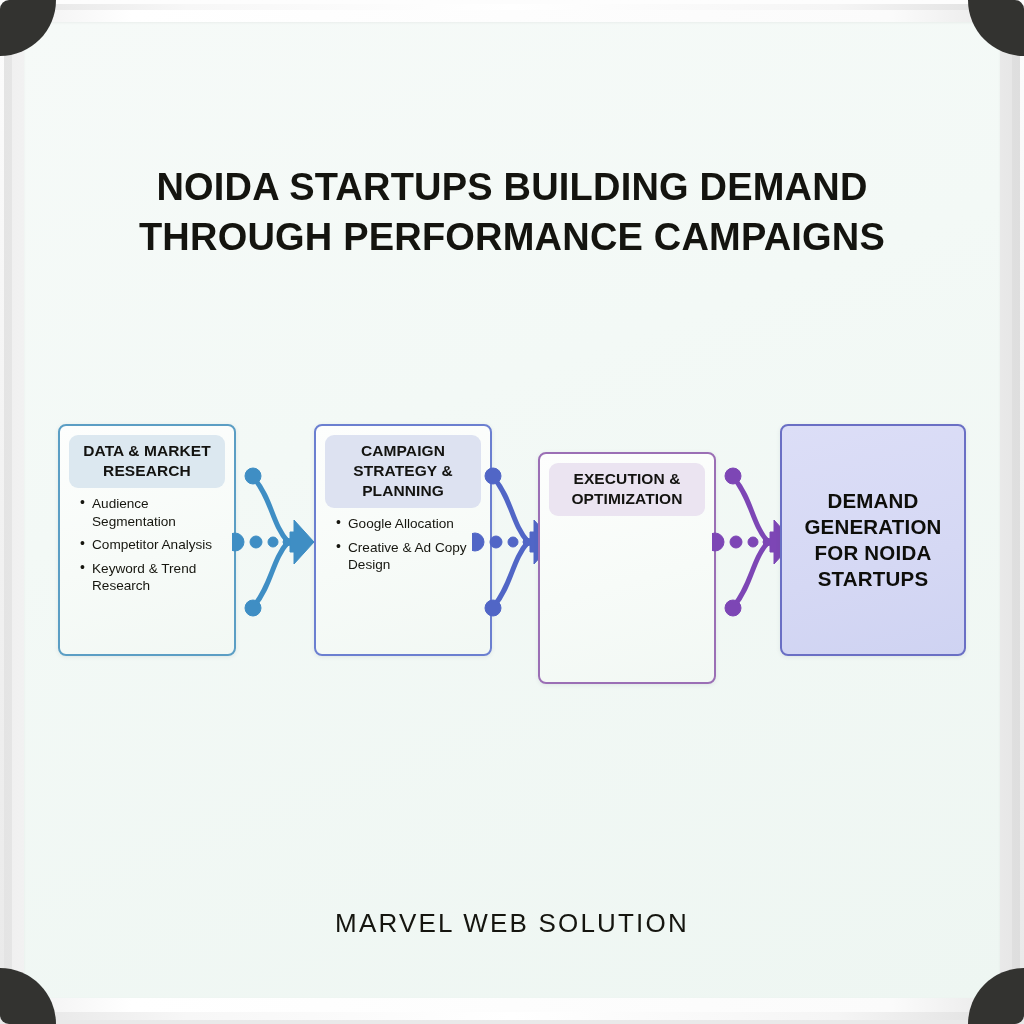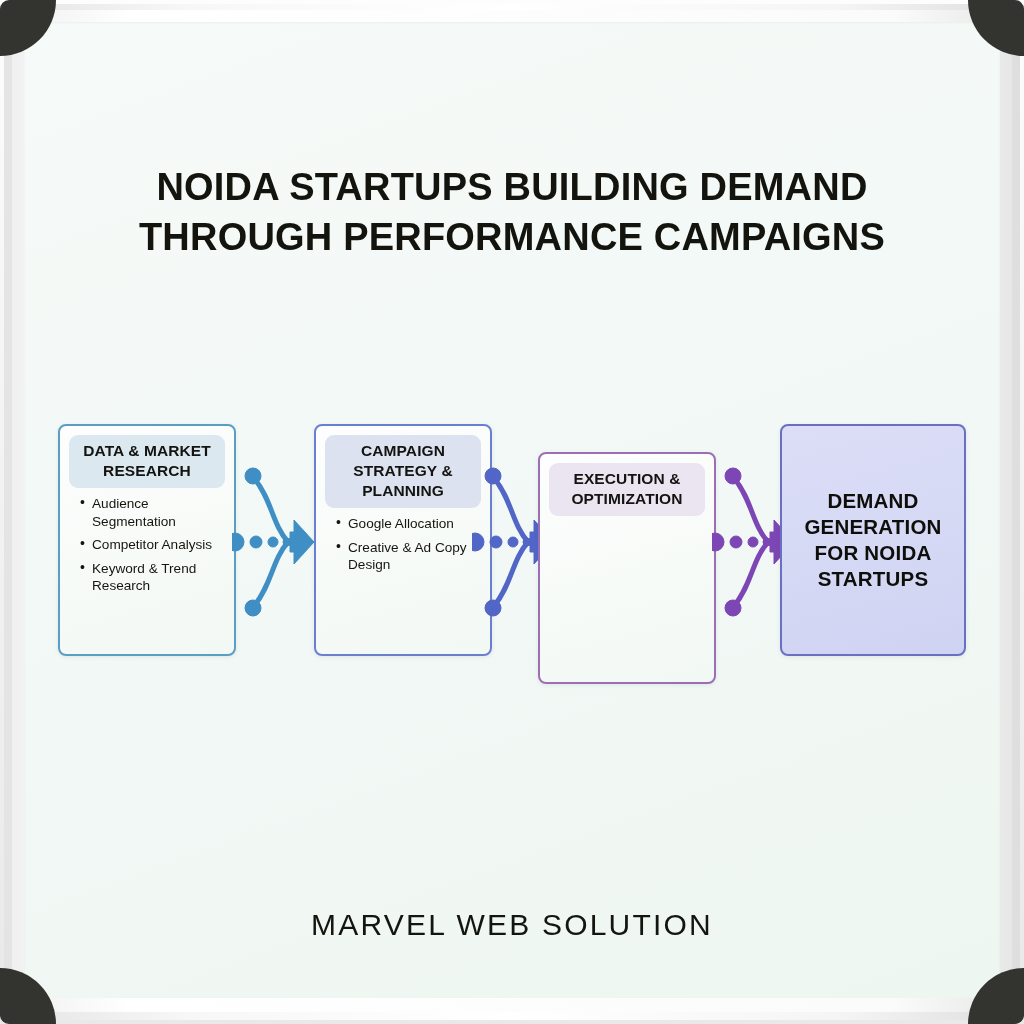--- a/index.html
+++ b/index.html
@@ -100,21 +100,21 @@
 
   
   .conn{position:absolute;top:18px;width:82px;height:200px;}
   .conn.k1{left:232px;}
   .conn.k2{left:472px;}
   .conn.k3{left:712px;}
 
   
   .footer{
     position:absolute;left:0;top:908px;width:1024px;text-align:center;
-    font-size:30px;letter-spacing:2.2px;color:#15150f;font-weight:400;
+    font-size:26px;letter-spacing:2.2px;color:#15150f;font-weight:400;
   }
 </style>
 </head>
 <body>
 
 <div id="stage">
 
   <div class="frame-outer"></div>
   <div class="frame-band"></div>
   <div class="frame-band2"></div>

